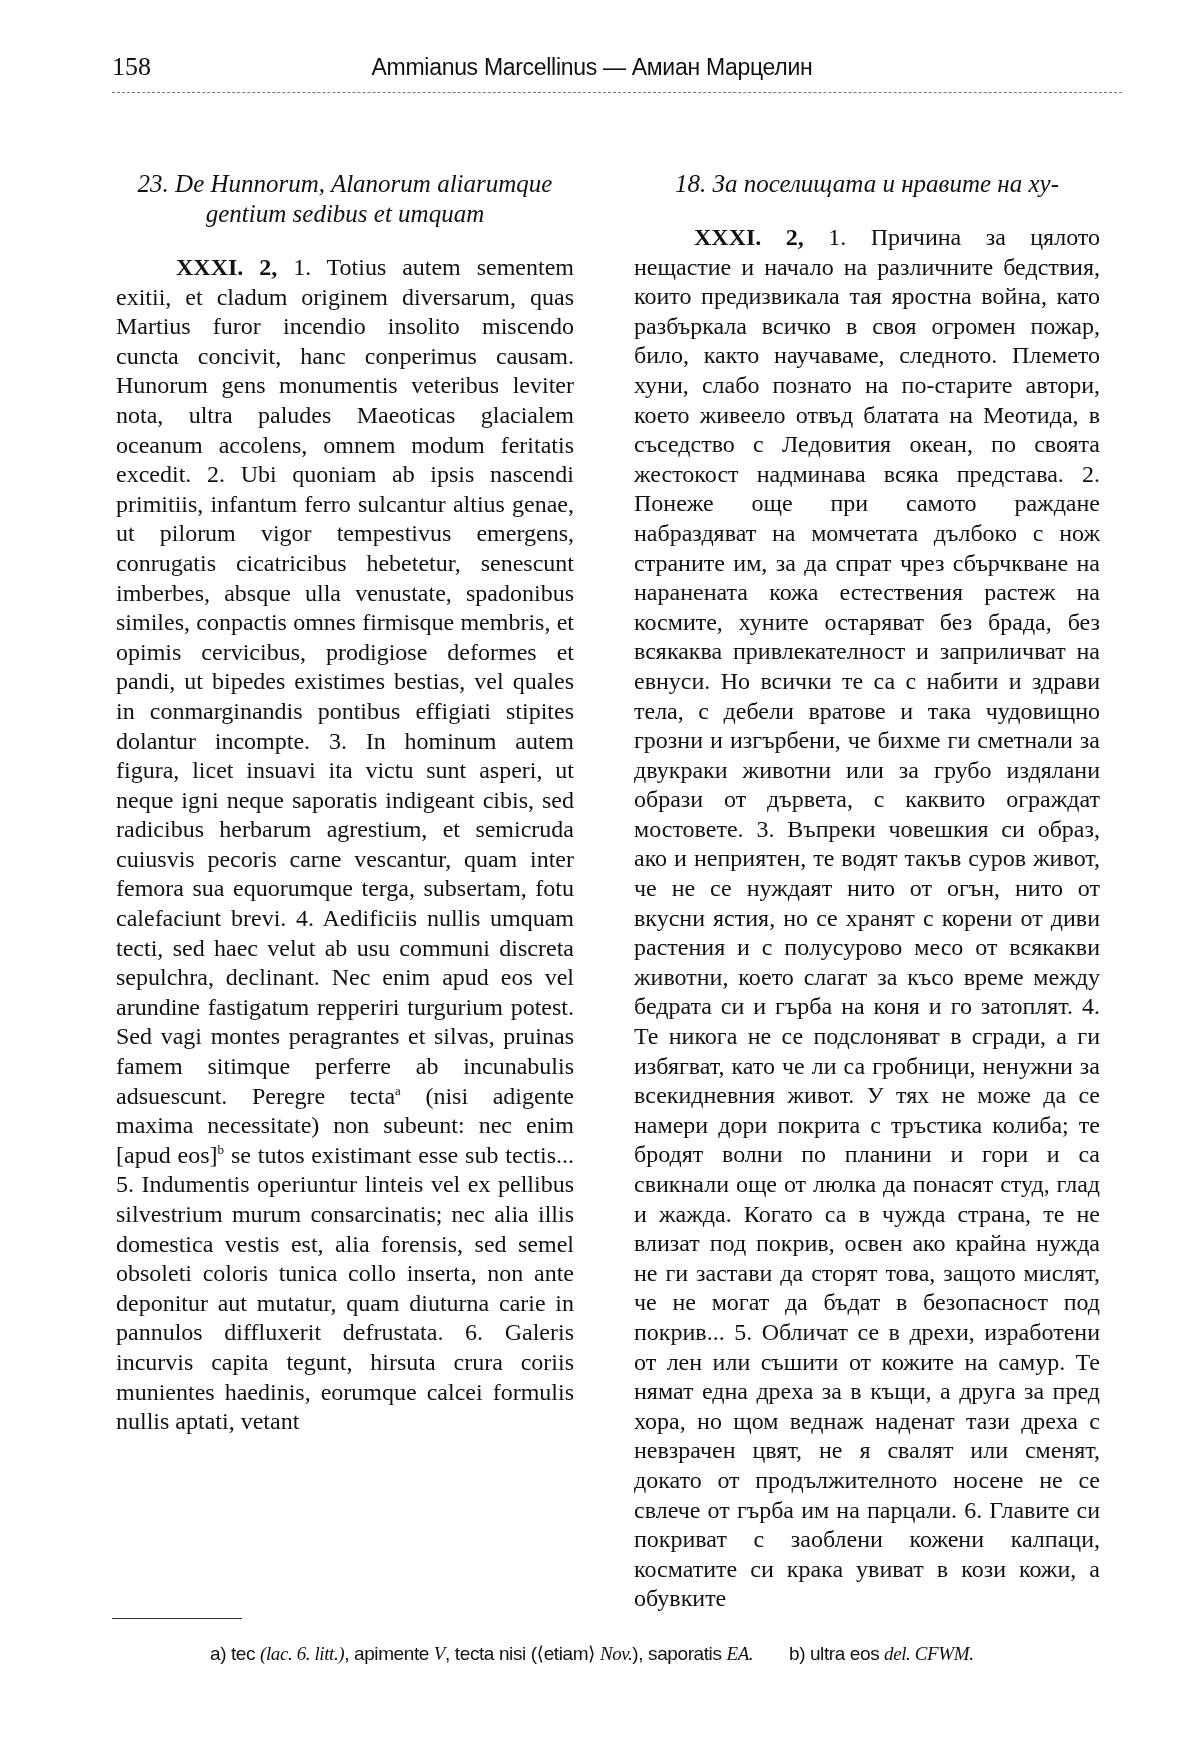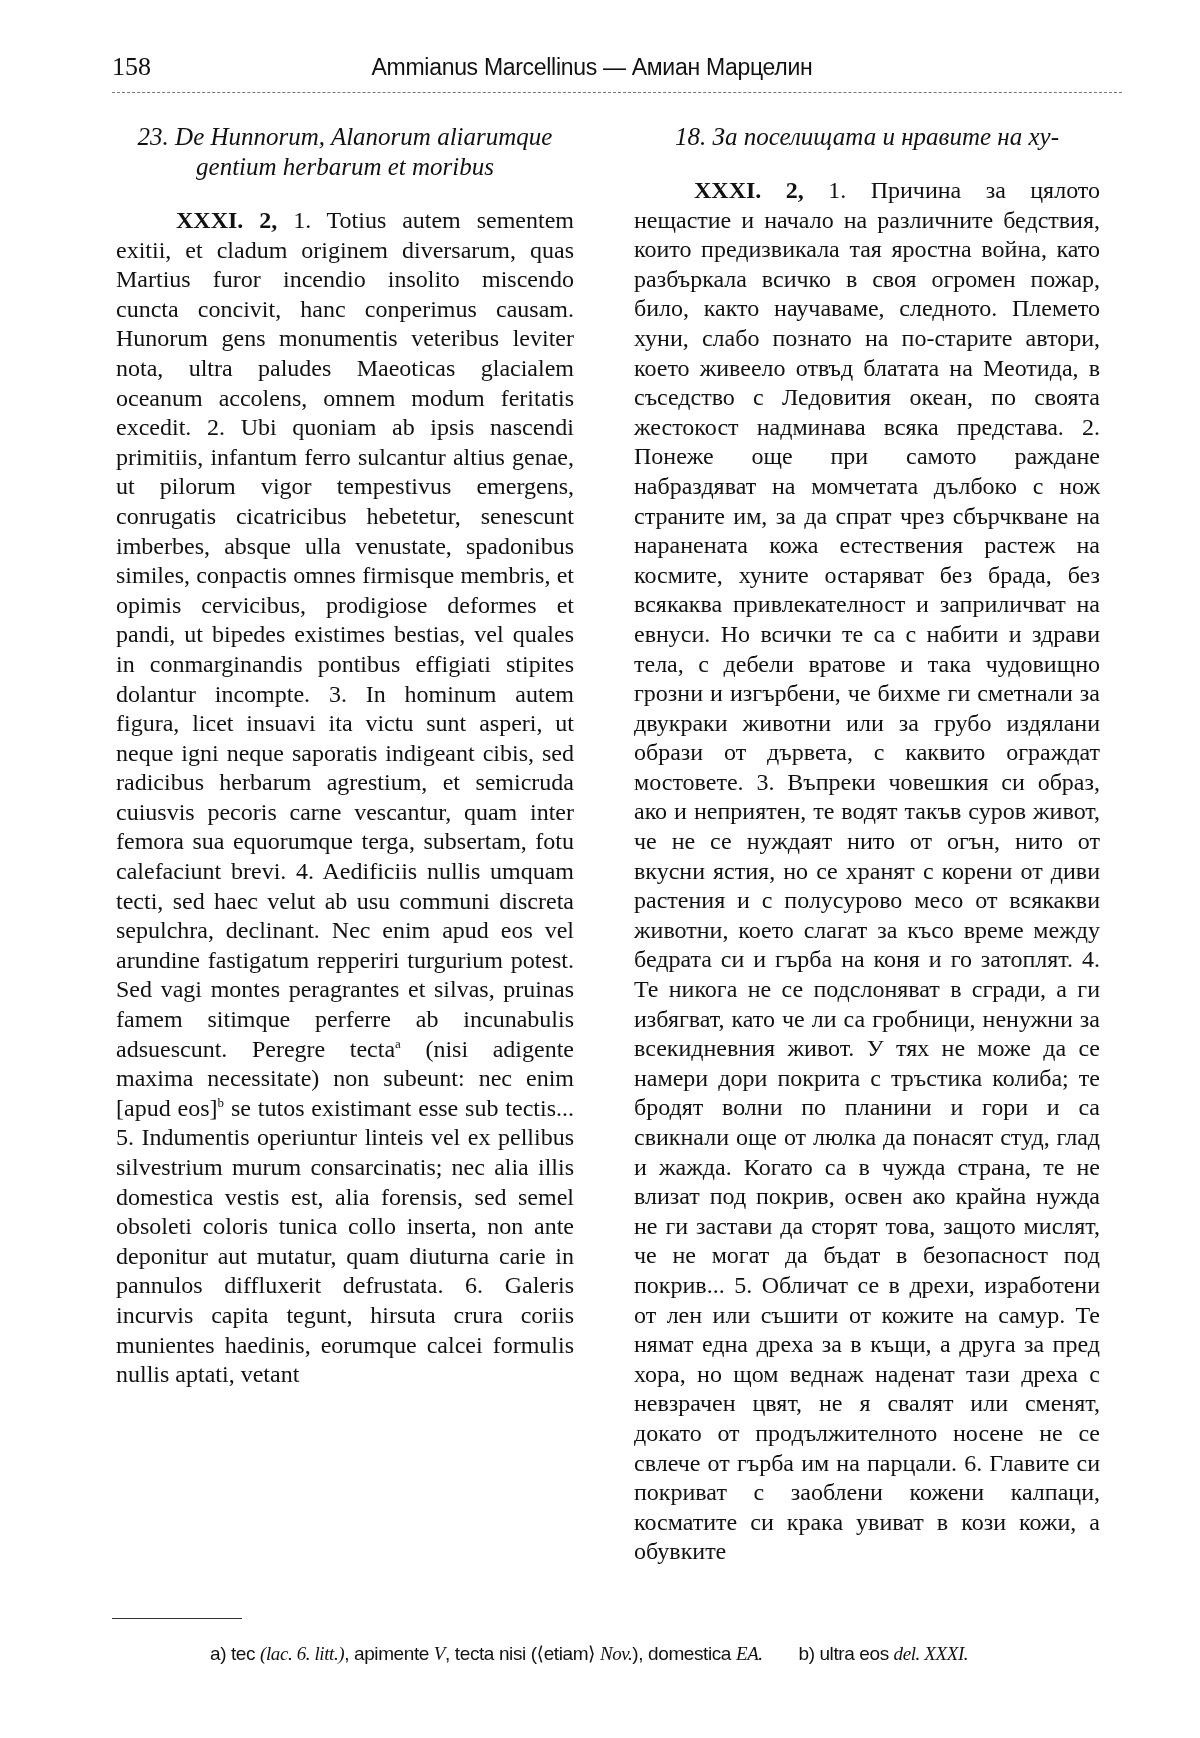--- a/index.html
+++ b/index.html
@@ -5,21 +5,21 @@
   html, body { margin: 0; padding: 0; background: #ffffff; }
   body { width: 1200px; height: 1738px; position: relative; overflow: hidden; color: #111; }
   .page { position: absolute; left: 0; top: 0; width: 1200px; height: 1230px; }
   .running-head { position: absolute; top: 52px; left: 112px; width: 960px; height: 40px; }
   .page-number { position: absolute; left: 0; top: 0; font-family: "Liberation Serif", serif; font-size: 26px; }
   .running-title { position: absolute; left: 0; width: 960px; top: 2px; text-align: center; font-family: "Liberation Sans", sans-serif; font-size: 23px; letter-spacing: -0.3px; }
   .head-rule { position: absolute; left: 112px; top: 92px; width: 1010px; border-top: 1px dashed #777; }
   .col { position: absolute; top: 122px; width: 470px; font-family: "Liberation Serif", serif; font-size: 24px; line-height: 29.6px; text-align: justify; }
   .col-left { left: 110px; }
   .col-right { left: 628px; width: 478px; }
-  .section-title { font-style: italic; font-size: 25px; line-height: 30px; text-align: center; margin-bottom: 24px; }
+  .section-title { font-style: italic; font-size: 25px; line-height: 30px; text-align: center; margin-bottom: 24px; margin-top: 47px; }
   .para { text-indent: 60px; margin: 6px; hyphens: manual; }
   .ref { font-weight: bold; }
   sup { font-size: 13px; line-height: 0; }
   .fn-rule { position: absolute; left: 112px; top: 1618px; width: 130px; border-top: 1px solid #333; }
   .footnotes { position: absolute; left: 210px; top: 1642px; width: 900px; font-family: "Liberation Sans", sans-serif; font-size: 19px; letter-spacing: -0.4px; white-space: nowrap; }
   .footnotes i { font-family: "Liberation Serif", serif; }
   .fn-gap { display: inline-block; width: 26px; }
 </style>
 </head>
 <body>
@@ -28,34 +28,34 @@
 
   <div class="running-head">
     <span class="page-number">158</span>
     <div class="running-title">Ammianus Marcellinus — Амиан Марцелин</div>
   </div>
   <div class="head-rule"></div>
 
   <div class="col col-left">
     <div class="section-title">
       <div>23. De Hunnorum, Alanorum aliarumque</div>
-      <div>gentium herbarum et moribus</div>
+      <div>gentium sedibus et umquam</div>
     </div>
     <p class="para"><span class="ref">XXXI. 2,</span><span> 1. Totius autem sementem exitii, et cladum originem diversarum, quas Martius furor incendio insolito miscendo cuncta concivit, hanc conperimus causam. Hunorum gens monumentis veteribus leviter nota, ultra paludes Maeoticas glacialem oceanum accolens, omnem modum feritatis excedit. 2. Ubi quoniam ab ipsis nascendi primitiis, infantum ferro sulcantur altius genae, ut pilorum vigor tempestivus emergens, conrugatis cicatricibus hebetetur, senescunt imberbes, absque ulla venustate, spadonibus similes, conpactis omnes firmisque membris, et opimis cervicibus, prodigiose deformes et pandi, ut bipedes existimes bestias, vel quales in conmarginandis pontibus effigiati stipites dolantur incompte. 3. In hominum autem figura, licet insuavi ita victu sunt asperi, ut neque igni neque saporatis indigeant cibis, sed radicibus herbarum agrestium, et semicruda cuiusvis pecoris carne vescantur, quam inter femora sua equorumque terga, subsertam, fotu calefaciunt brevi. 4. Aedificiis nullis umquam tecti, sed haec velut ab usu communi discreta sepulchra, declinant. Nec enim apud eos vel arundine fastigatum repperiri turgurium potest. Sed vagi montes peragrantes et silvas, pruinas famem sitimque perferre ab incunabulis adsuescunt. Peregre tecta</span><sup>a</sup><span> (nisi adigente maxima necessitate) non subeunt: nec enim [apud eos]</span><sup>b</sup><span> se tutos existimant esse sub tectis... 5. Indumentis operiuntur linteis vel ex pellibus silvestrium murum consarcinatis; nec alia illis domestica vestis est, alia forensis, sed semel obsoleti coloris tunica collo inserta, non ante deponitur aut mutatur, quam diuturna carie in pannulos diffluxerit defrustata. 6. Galeris incurvis capita tegunt, hirsuta crura coriis munientes haedinis, eorumque calcei formulis nullis aptati, vetant</span></p>
   </div>
 
   <div class="col col-right">
     <div class="section-title">
       <div>18. За поселищата и нравите на ху-</div>
     </div>
     <p class="para"><span class="ref">XXXI. 2,</span><span> 1. Причина за цялото нещастие и начало на различните бедствия, които предизвикала тая яростна война, като разбъркала всичко в своя огромен пожар, било, както научаваме, следното. Племето хуни, слабо познато на по-старите автори, което живеело отвъд блатата на Меотида, в съседство с Ледовития океан, по своята жестокост надминава всяка представа. 2. Понеже още при самото раждане набраздяват на момчетата дълбоко с нож страните им, за да спрат чрез сбърчкване на наранената кожа естествения растеж на космите, хуните остаряват без брада, без всякаква привлекателност и заприличват на евнуси. Но всички те са с набити и здрави тела, с дебели вратове и така чудовищно грозни и изгърбени, че бихме ги сметнали за двукраки животни или за грубо издялани образи от дървета, с каквито ограждат мостовете. 3. Въпреки човешкия си образ, ако и неприятен, те водят такъв суров живот, че не се нуждаят нито от огън, нито от вкусни ястия, но се хранят с корени от диви растения и с полусурово месо от всякакви животни, което слагат за късо време между бедрата си и гърба на коня и го затоплят. 4. Те никога не се подслоняват в сгради, а ги избягват, като че ли са гробници, ненужни за всекидневния живот. У тях не може да се намери дори покрита с тръстика колиба; те бродят волни по планини и гори и са свикнали още от люлка да понасят студ, глад и жажда. Когато са в чужда страна, те не влизат под покрив, освен ако крайна нужда не ги застави да сторят това, защото мислят, че не могат да бъдат в безопасност под покрив... 5. Обличат се в дрехи, изработени от лен или съшити от кожите на самур. Те нямат една дреха за в къщи, а друга за пред хора, но щом веднаж наденат тази дреха с невзрачен цвят, не я свалят или сменят, докато от продължителното носене не се свлече от гърба им на парцали. 6. Главите си покриват с заоблени кожени калпаци, косматите си крака увиват в кози кожи, а обувките</span></p>
   </div>
 
   <div class="fn-rule"></div>
   <div class="footnotes">
     <span>
-      <span>a)</span><span> tec </span><i>(lac. 6. litt.)</i><span>, apimente </span><i>V</i><span>, tecta nisi (⟨etiam⟩ </span><i>Nov.</i><span>), domestica </span><i>EA.</i>
+      <span>a)</span><span> tec </span><i>(lac. 6. litt.)</i><span>, apimente </span><i>V</i><span>, tecta nisi (⟨etiam⟩ </span><i>Nov.</i><span>), saporatis </span><i>EA.</i>
     </span><span class="fn-gap"></span><span>
-      <span>b)</span><span> ultra eos </span><i>del. XXXI.</i>
+      <span>b)</span><span> ultra eos </span><i>del. CFWM.</i>
     </span>
   </div>
 
 </div>
 
 </body></html>

